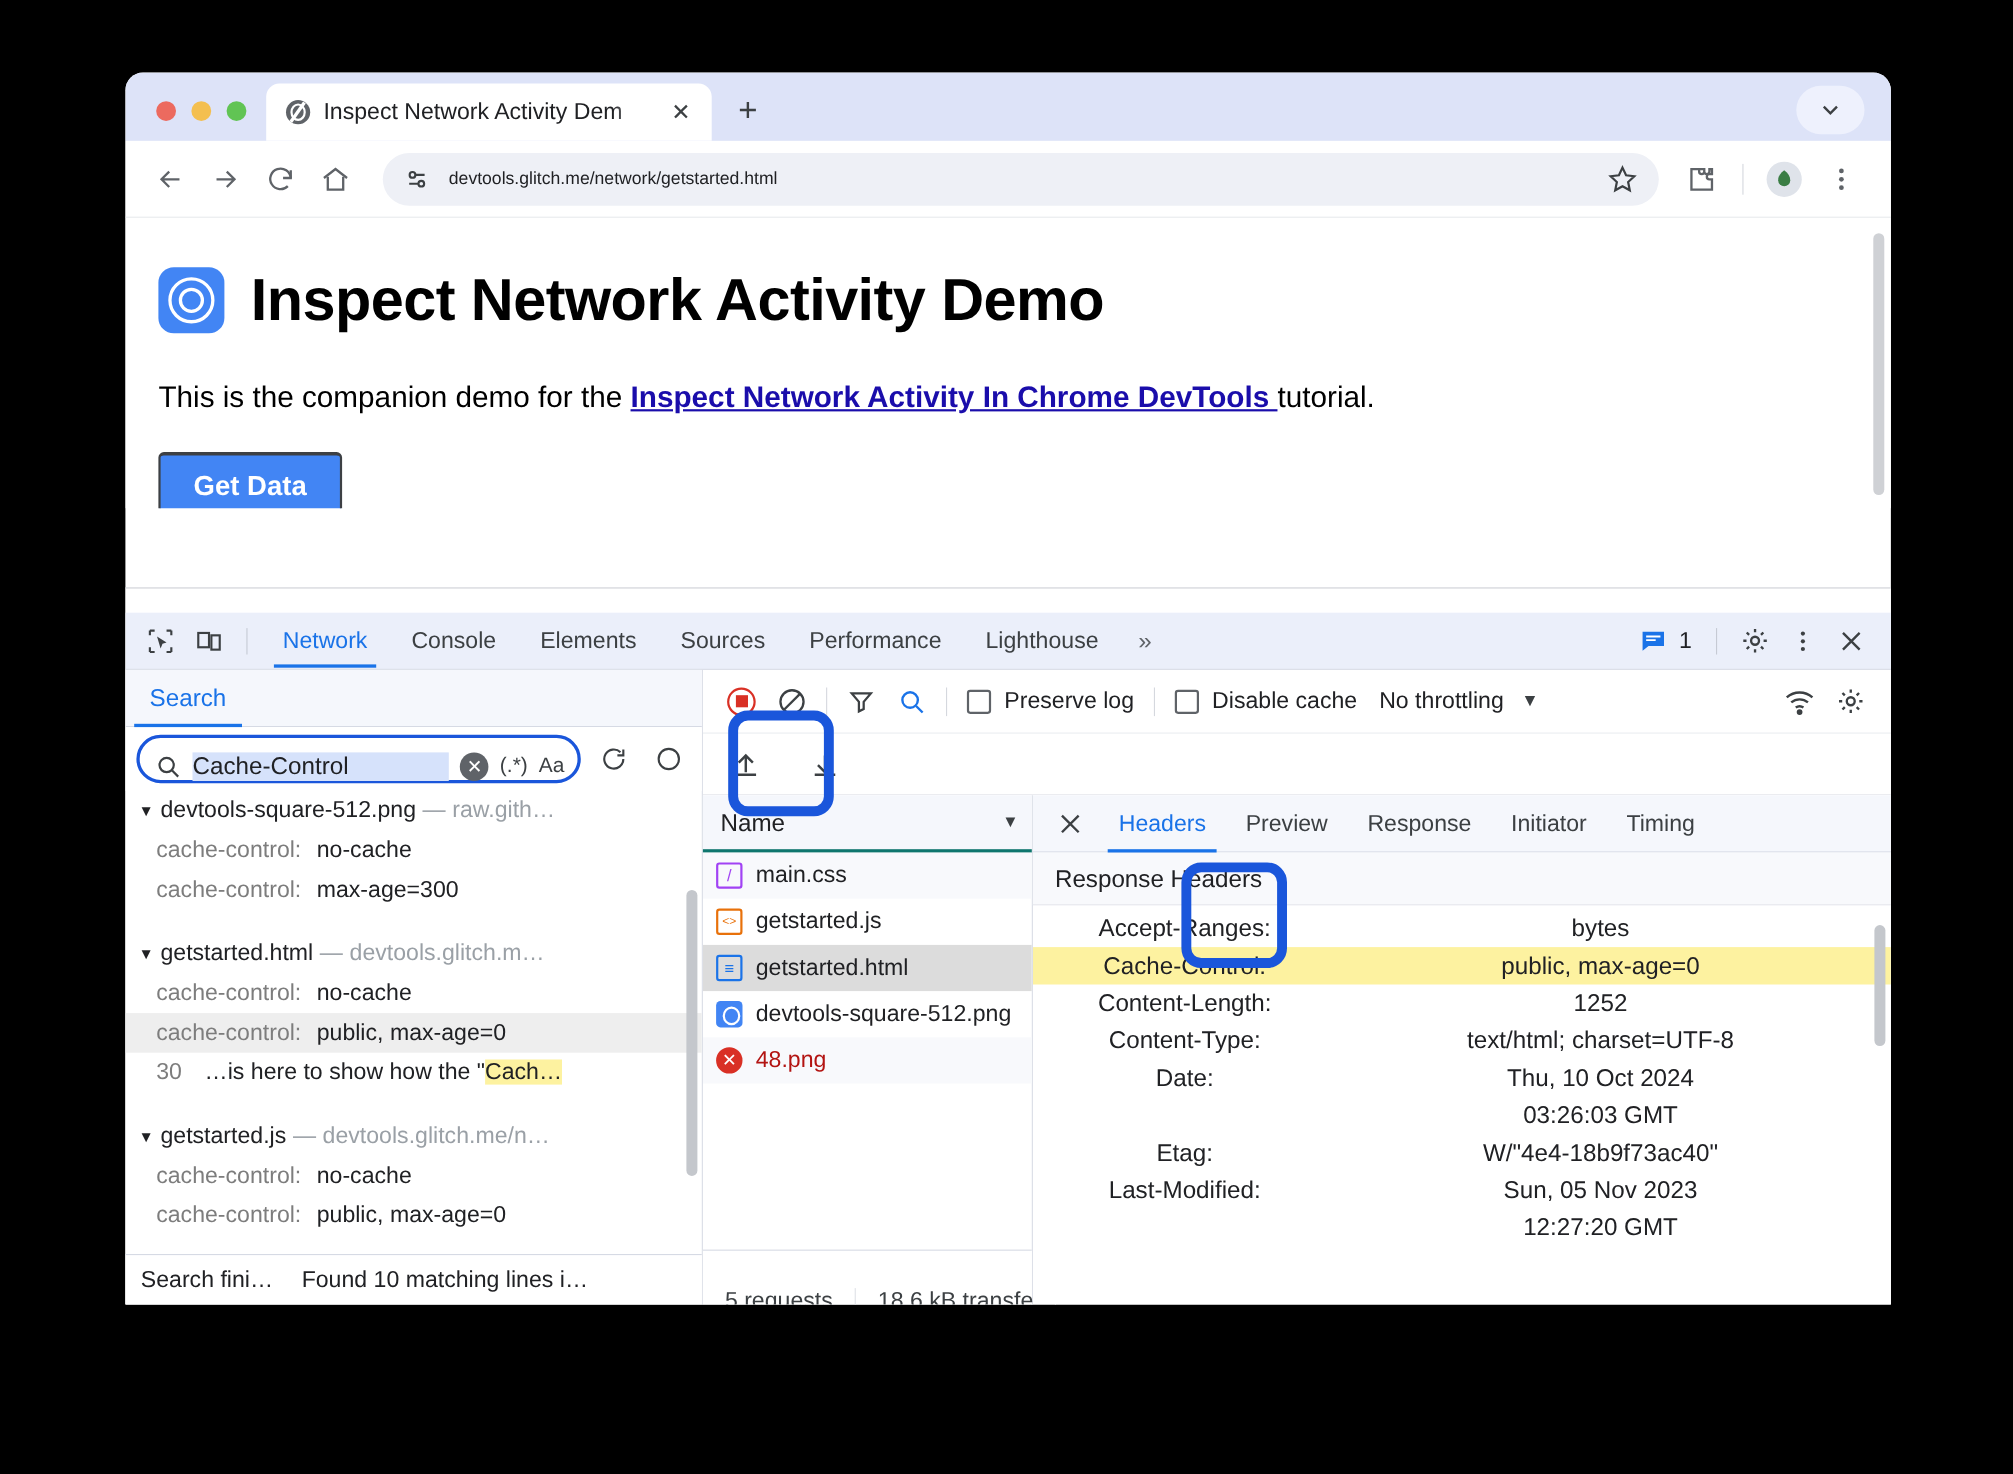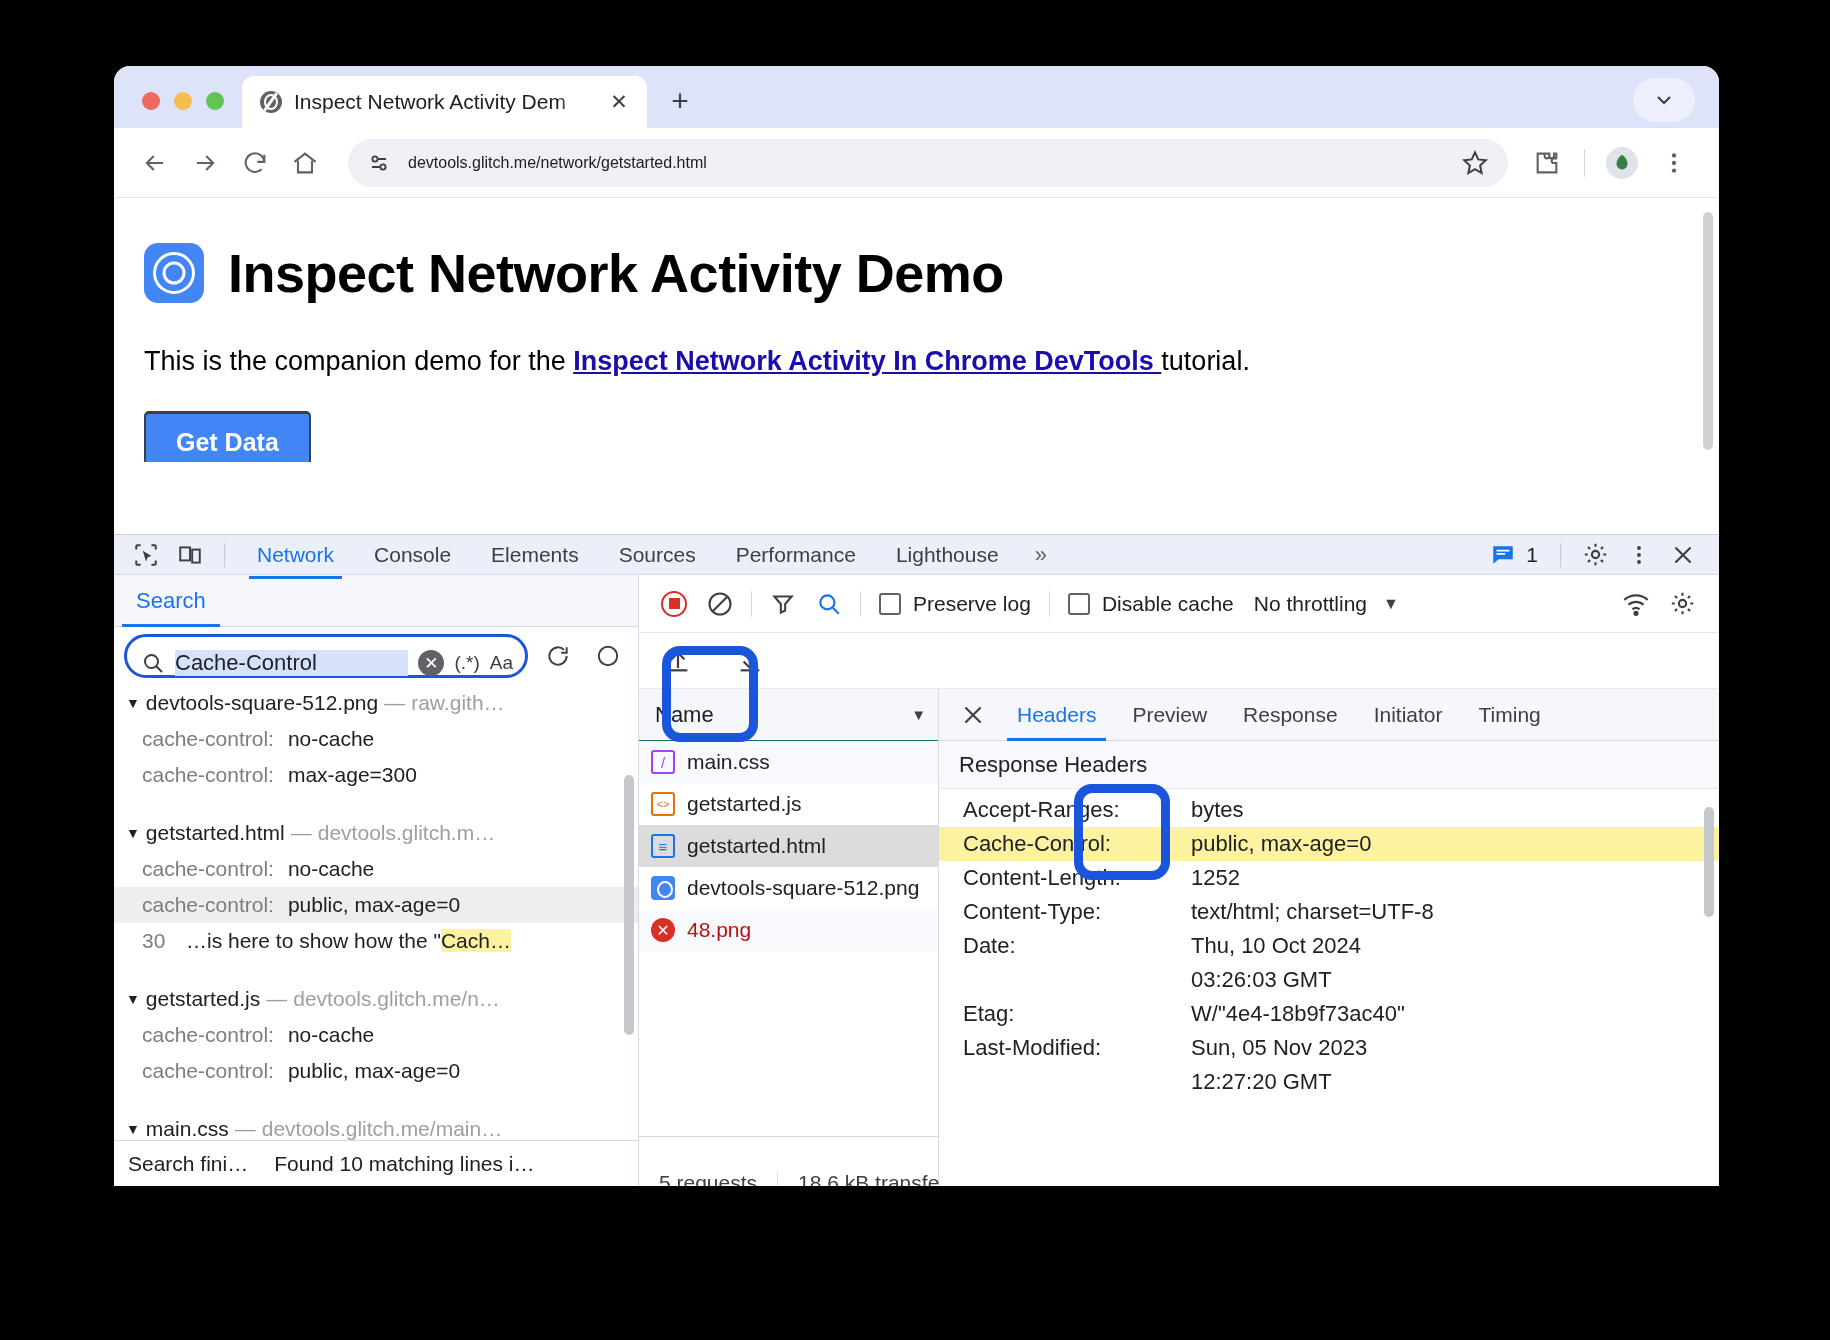--- a/index.html
+++ b/index.html
@@ -217,28 +217,29 @@
     position: absolute;
     left: 0; bottom: 0;
     width: 100%;
     height: 652px;
     background: #fff;
     border-top: 1px solid #cdd0d6;
     display: flex;
     flex-direction: column;
   }
   .dt-tabbar {
-    height: 40px;
+    height: 52px;
     background: #ebeffa;
     display: flex;
     align-items: center;
     padding: 0 14px 0 10px;
     gap: 0;
     flex: none;
     border-bottom: 1px solid #d6dae4;
+    margin-top: 22px;
   }
   .dt-iconbtn {
     width: 44px; height: 38px;
     display: flex; align-items: center; justify-content: center;
     color: #3c4043;
     flex: none;
   }
   .dt-sep { width: 1px; height: 24px; background: #c6cad4; margin: 0 12px; flex: none; }
   .dt-tab {
     position: relative;
@@ -421,21 +422,21 @@
   .reqlist {
     width: 300px;
     border-right: 1px solid #d6dae4;
     display: flex; flex-direction: column;
     flex: none;
     background: #fff;
   }
   .reqlist-head {
     height: 52px;
     background: #f5f7fc;
-    border-bottom: 1px solid #0f766e;
+    border-bottom: 3px solid #0f766e;
     display: flex; align-items: center;
     padding: 0 12px 0 16px;
     font-size: 22px; color: #202124;
     flex: none;
   }
   .reqlist-head .sortcaret { margin-left: auto; font-size: 15px; color: #3c4043; }
   .req-rows { flex: 1; overflow: hidden; }
   .req-row {
     height: 42px;
     display: flex; align-items: center;
@@ -494,21 +495,21 @@
   }
   .hdr-section {
     height: 48px;
     display: flex; align-items: center;
     padding: 0 20px;
     font-size: 22px; color: #202124;
     background: #f8f9fc;
     border-bottom: 1px solid #e6e8ed;
     flex: none;
   }
-  .hdr-rows { flex: 1; overflow: hidden; position: relative; padding-top: 4px; }
+  .hdr-rows { flex: 1; overflow: hidden; position: relative; padding-top: 4px; text-align: center; }
   .hrow {
     display: flex;
     padding: 4px 0 4px 24px;
     font-size: 22px;
     color: #202124;
     white-space: nowrap;
   }
   .hrow.hi { background: #fdf2a0; }
   .hkey { width: 228px; flex: none; }
   .hval { flex: 1; overflow: hidden; }

